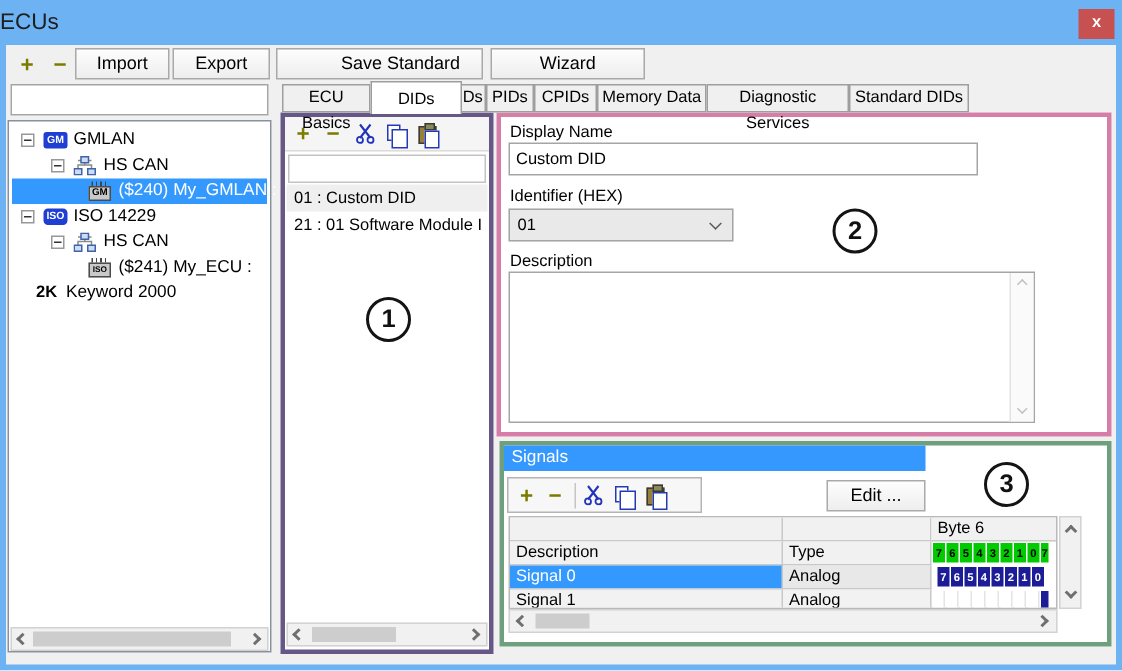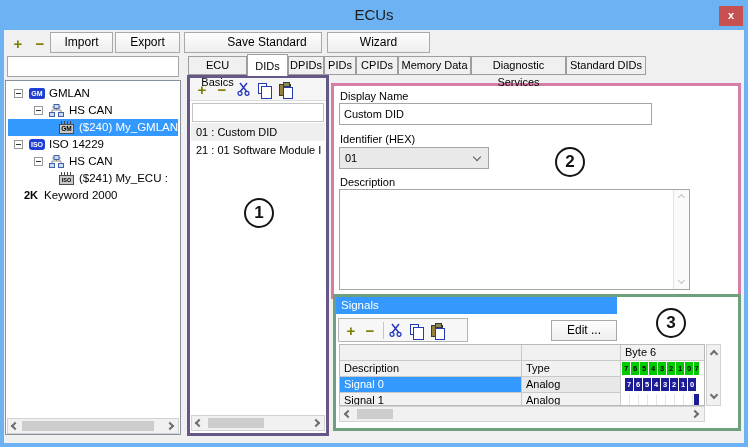--- a/index.html
+++ b/index.html
@@ -2,21 +2,21 @@
 <html><head>
 <meta charset="utf-8">
 <style>
   * { margin:0; padding:0; box-sizing:border-box; font-family:"Liberation Sans","DejaVu Sans",sans-serif; }
   html,body { background:#ffffff; }
   .window { position:relative; width:748px; height:447px; background:#6db3f4; overflow:hidden; }
   .abs { position:absolute; }
 
   
   .titlebar { position:absolute; left:0; top:0; width:748px; height:30px; }
-  .title { position:absolute; left:0; top:0; width:100%; height:30px; line-height:30px; text-align:center; font-size:15px; color:#1e1e1e; }
+  .title { position:absolute; left:0; top:0; width:100%; height:30px; line-height:30px; text-align:left; font-size:15px; color:#1e1e1e; }
   .closebtn { position:absolute; left:719px; top:6px; width:24px; height:20px; background:#c75050; color:#fff; font-size:11px; font-weight:bold; text-align:center; line-height:19px; }
 
   
   .main { position:absolute; left:4px; top:30px; width:740px; height:413px; background:#f0f0f0; }
 
   
   .btn { position:absolute; background:linear-gradient(#fdfdfd,#eeeeee); border:1px solid #a9a9a9; font-size:12px; color:#000; text-align:center; line-height:19px; height:21px; }
   .glyph { position:absolute; color:#7b7b00; font-weight:bold; font-size:15px; line-height:15px; width:16px; text-align:center; }
 
   
@@ -34,21 +34,21 @@
     background:repeating-linear-gradient(90deg,#444 0 1px,transparent 1px 3px); }
   .twok { position:absolute; font-size:11px; font-weight:bold; line-height:17px; }
   .neticon { position:absolute; top:2px; }
 
   
   .tab { position:absolute; top:56px; height:19px; background:#f0f0f0; border:1px solid #9e9e9e; font-size:11px; line-height:17px; text-align:center; z-index:2; }
   .tab.selected { top:54px; height:22px; line-height:22px; background:#fff; border-bottom:none; z-index:3; }
 
   
   .panel1 { position:absolute; left:187px; top:75px; width:142px; height:361px; border:3px solid #675787; background:#fff; z-index:1; }
-  .panel2 { position:absolute; left:331px; top:75px; width:410px; height:216px; border:3px solid #d67ea8; background:#fff; z-index:1;margin-top:8px; }
+  .panel2 { position:absolute; left:331px; top:75px; width:410px; height:216px; border:3px solid #d67ea8; background:#fff; z-index:1; }
   .panel3 { position:absolute; left:333px; top:294px; width:408px; height:137px; border:3px solid #6ea07d; background:#fff; z-index:1; }
 
   .minitoolbar { position:absolute; background:#f5f5f5; border-bottom:1px solid #dcdcdc; }
   .ico-copy { position:absolute; width:9px; height:11px; border:1px solid #223bb5; background:#fff; }
   .ico-copy::after { content:""; position:absolute; left:2px; top:2px; width:9px; height:11px; border:1px solid #223bb5; background:#fff; }
   .ico-paste { position:absolute; width:12px; height:12px; background:#97803a; border:1px solid #3a3a3a; }
   .ico-paste::before { content:""; position:absolute; left:3px; top:-3px; width:5px; height:3px; background:#8b8b5a; border:1px solid #3a3a3a; }
   .ico-paste::after { content:""; position:absolute; left:3px; top:2px; width:8px; height:10px; background:#fff; border:1px solid #223bb5; }
   .vsep { position:absolute; width:1px; background:#c5c5c5; }
 
@@ -153,21 +153,21 @@
       <span class="lbl" style="left:38px;">Keyword 2000</span>
     </div>
     <div class="hscroll" style="left:1px;top:337px;width:172px;height:16px;">
       <span class="chev l" style="left:4px;top:4px;"></span>
       <div class="thumb" style="left:14px;width:132px;"></div>
       <span class="chev r" style="right:5px;top:4px;"></span>
     </div>
   </div>
 
   <div class="tab" style="left:188px;width:59px;">ECU Basics</div>
-  <div class="tab selected" style="left:247px;width:41px;">DIDs</div>
+  <div class="tab selected" style="left:247px;width:61px;">DIDs</div>
   <div class="tab" style="left:288px;width:36px;">DPIDs</div>
   <div class="tab" style="left:324px;width:32px;">PIDs</div>
   <div class="tab" style="left:356px;width:42px;">CPIDs</div>
   <div class="tab" style="left:398px;width:73px;">Memory Data</div>
   <div class="tab" style="left:471px;width:95px;">Diagnostic Services</div>
   <div class="tab" style="left:566px;width:80px;">Standard DIDs</div>
 
   <div class="panel1">
     <div class="minitoolbar" style="left:0;top:0;width:136px;height:23px;">
       <span class="glyph" style="left:4px;top:4px;"><span>+</span></span>

